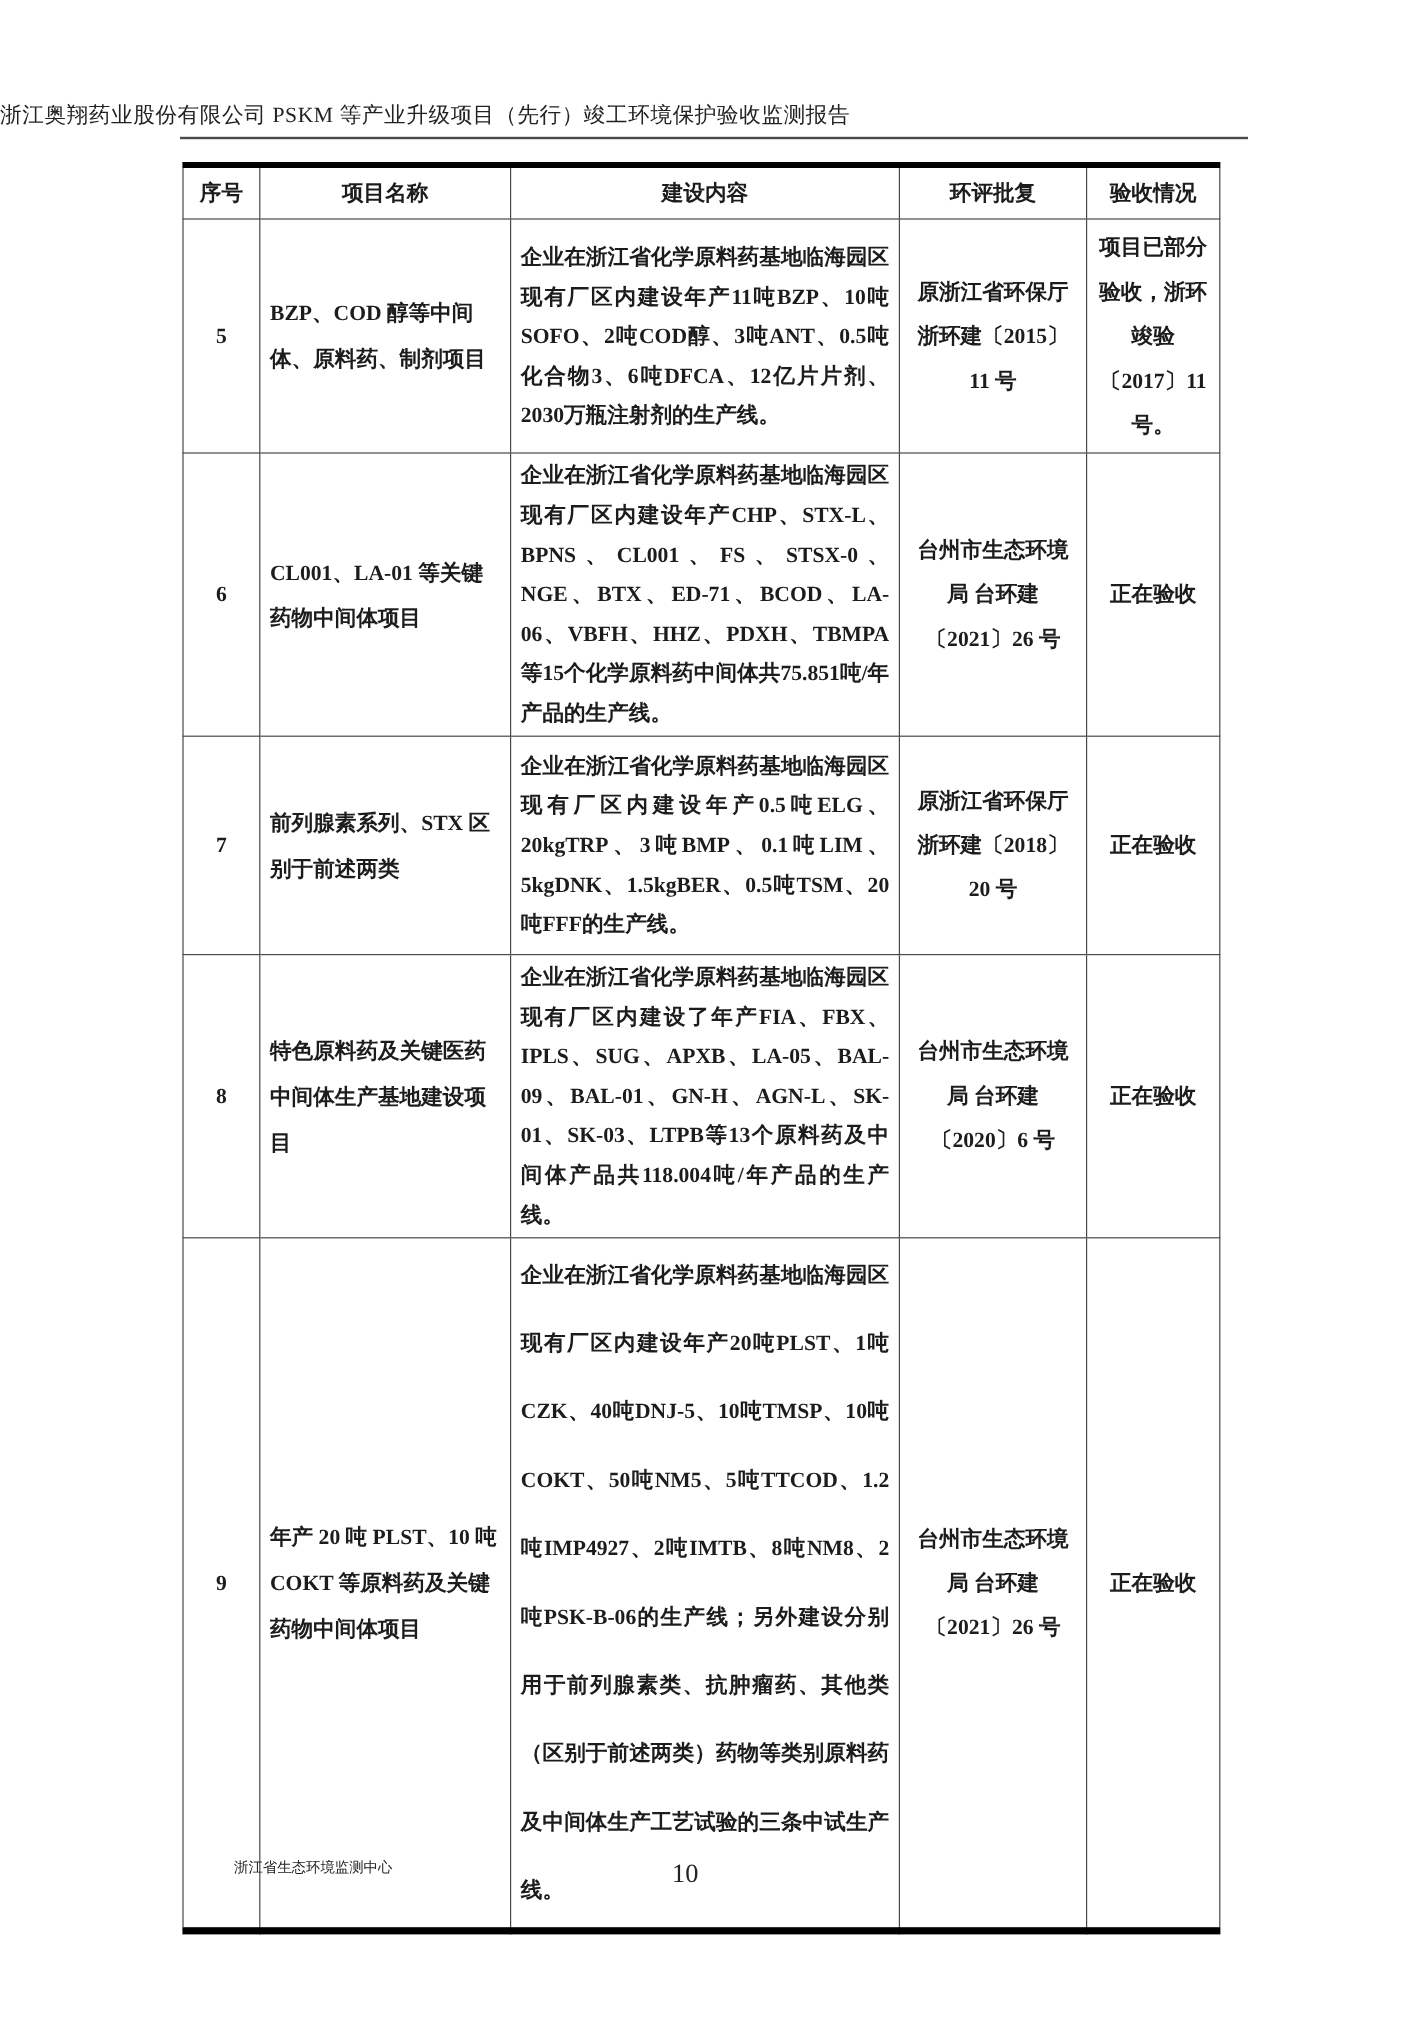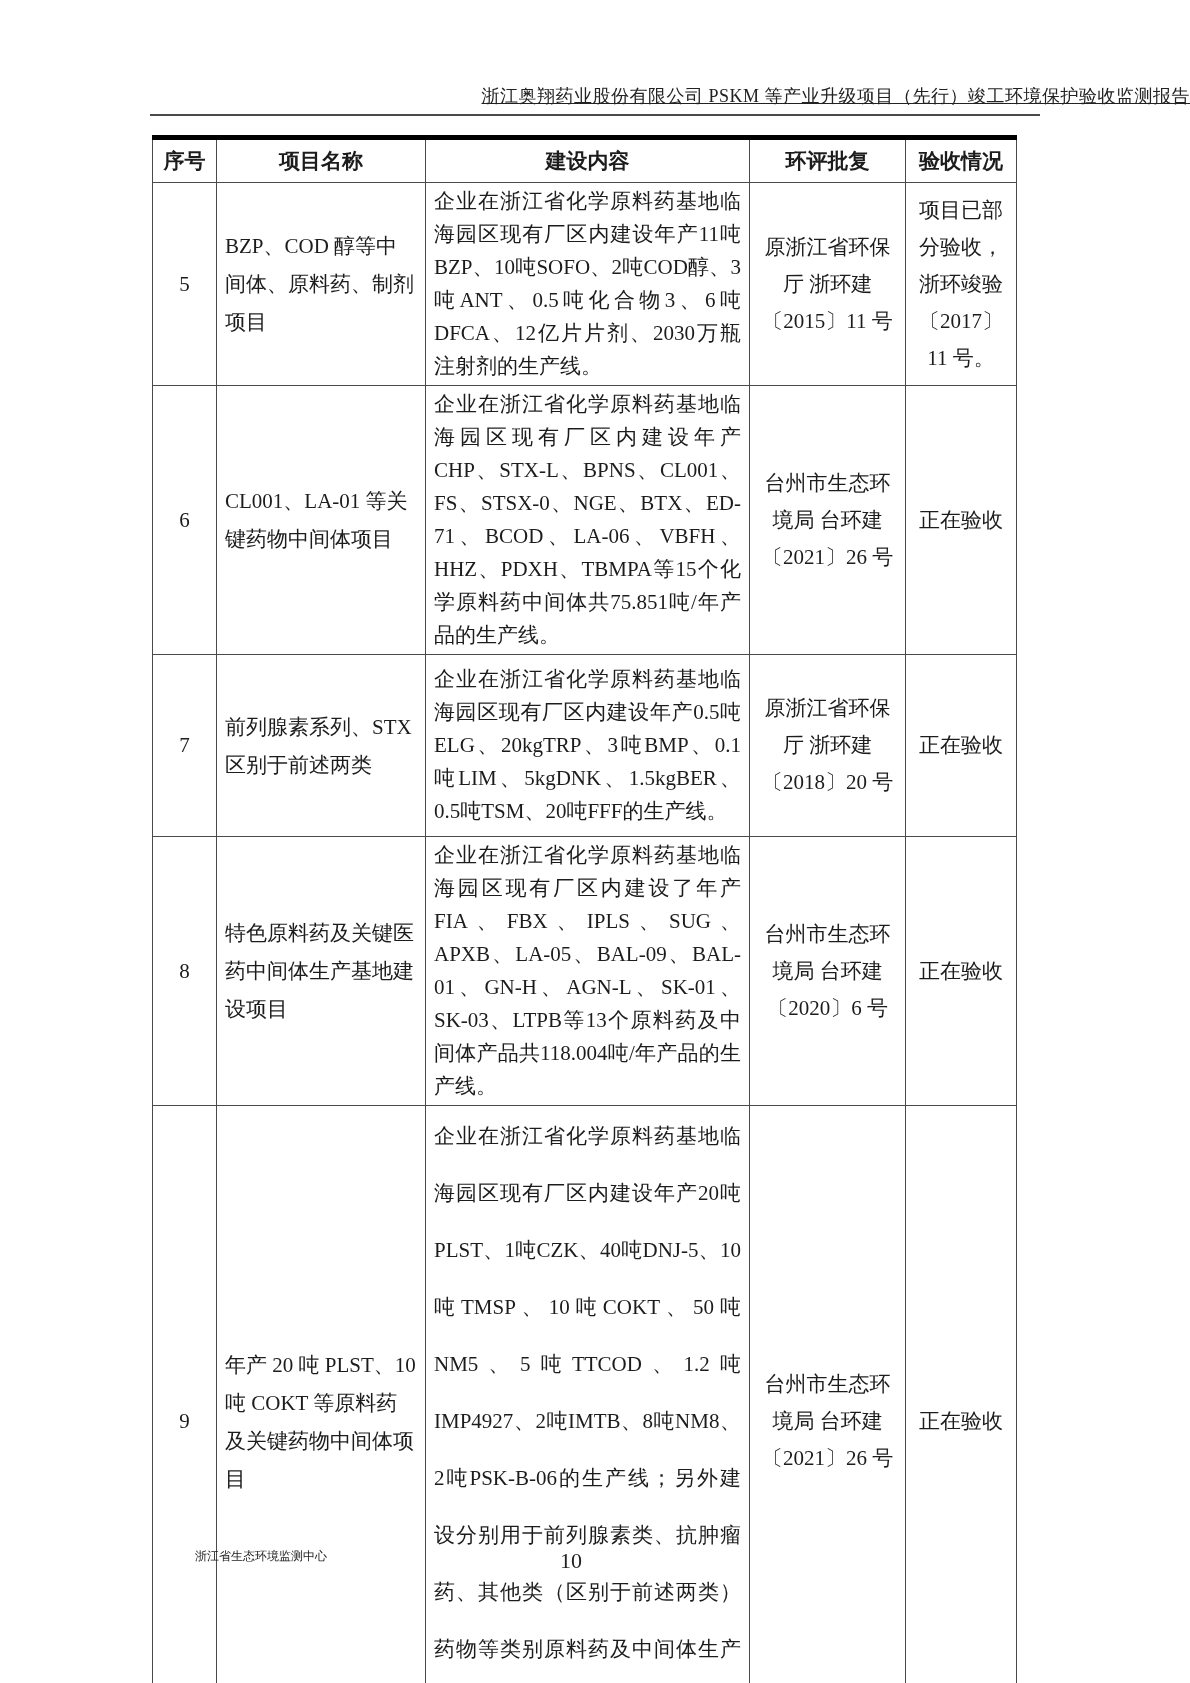--- a/index.html
+++ b/index.html
@@ -6,53 +6,52 @@
   body {
     width: 1190px; height: 1683px;
     background: #ffffff;
     position: relative;
     font-family: "Liberation Serif", "DejaVu Serif", serif;
     color: #1c1c1c;
   }
   .doc-header {
     position: absolute;
     top: 84px; left: 0; width: 1190px;
-    text-align: right;
+    text-align: left;
     font-size: 18px;
     letter-spacing: 0.5px;
     color: #222;
     white-space: nowrap;
-    text-decoration: underline;
   }
   .header-rule {
     position: absolute;
     top: 114px; left: 150px; width: 890px; height: 2px;
     background: #4a4a4a;
   }
   table.main-table {
     position: absolute;
     top: 135px; left: 152px;
     width: 864px;
     border-collapse: collapse;
     table-layout: fixed;
     border-top: 5px solid #000;
     border-bottom: 6px solid #000;
   }
   table.main-table td, table.main-table th {
     border: 1.5px solid #4a4a4a;
-    font-weight: normal;
-    font-size: 21px;
+    font-weight: bold;
+    font-size: 18px;
     vertical-align: middle;
     padding: 2px 8px;
     overflow: hidden;
   }
   table.main-table th {
     font-weight: bold;
     text-align: center;
-    font-size: 21px;
+    font-size: 18px;
     padding: 2px 2px;
   }
   tr.header-row    { height: 45px; }
   tr.row-h-195     { height: 195px; }
   tr.row-h-233     { height: 233px; }
   tr.row-h-182     { height: 182px; }
   tr.row-h-228     { height: 228px; }
   tr.row-h-472     { height: 472px; }
   td.cell-no       { text-align: center; }
   td.cell-name     { text-align: left; line-height: 38px; padding: 2px 8px; }

